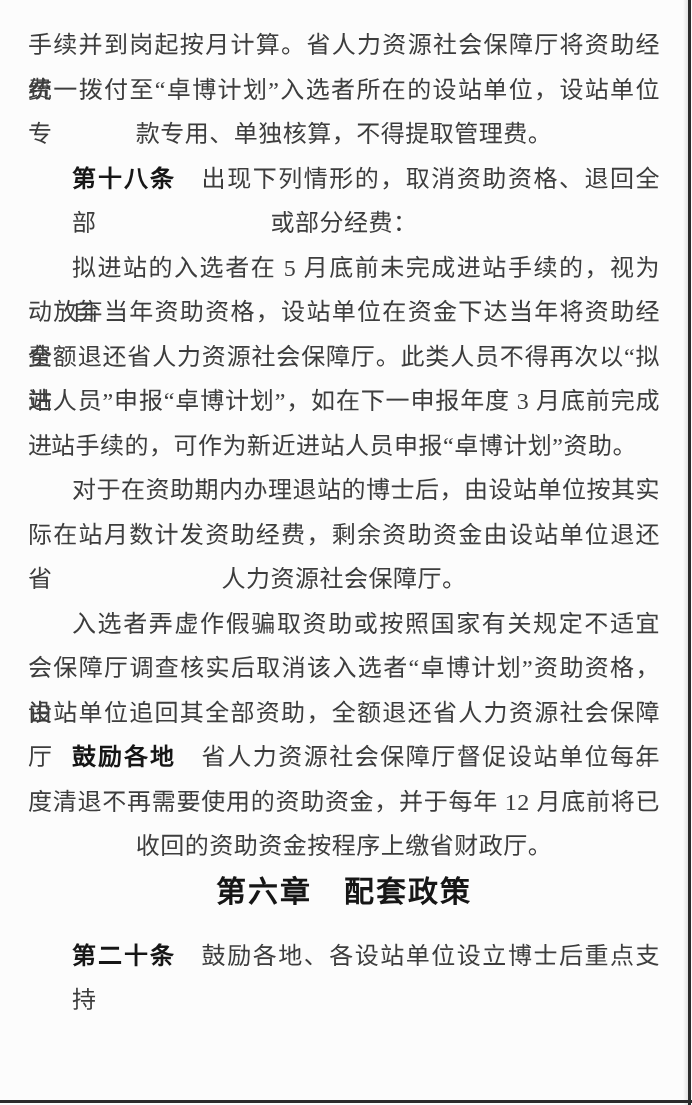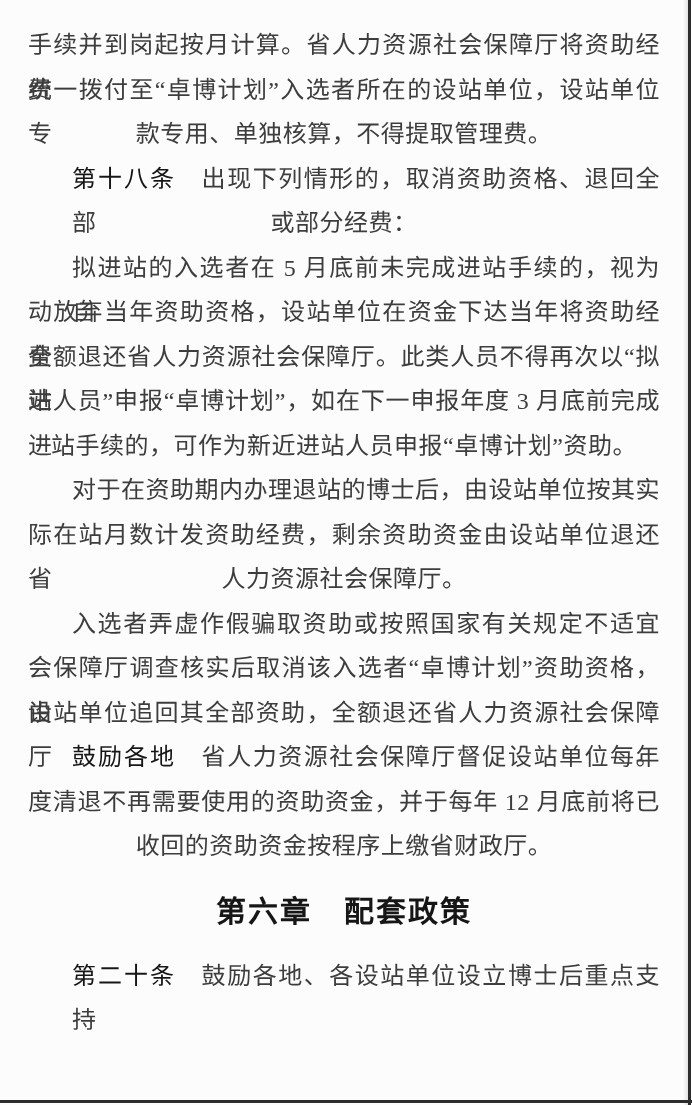--- a/index.html
+++ b/index.html
@@ -38,33 +38,32 @@
     white-space: normal;
     text-align: justify;
     text-align-last: justify;
     letter-spacing: 0.5px;
   }
   .doc-line.indent {
     padding-left: 44px;
   }
   .bold-lead {
     font-family: "Liberation Sans", "DejaVu Sans", sans-serif;
-    font-weight: 400;
+    font-weight: 700;
     color: var(--bold-color, #161616);
     letter-spacing: 1px;
   }
   .chapter-heading {
     font-family: "Liberation Sans", "DejaVu Sans", sans-serif;
     font-weight: 700;
     font-size: 30px;
     line-height: 46px;
     color: var(--bold-color, #161616);
     text-align: center;
     letter-spacing: 2px;
-    margin-top: 20px;
     margin-bottom: 19px;
     white-space: nowrap;
   }
   .scan-edge-right {
     position: absolute;
     top: 0;
     right: 1px;
     width: 3px;
     height: 100%;
     background: var(--edge-color, #2c2c2c);

